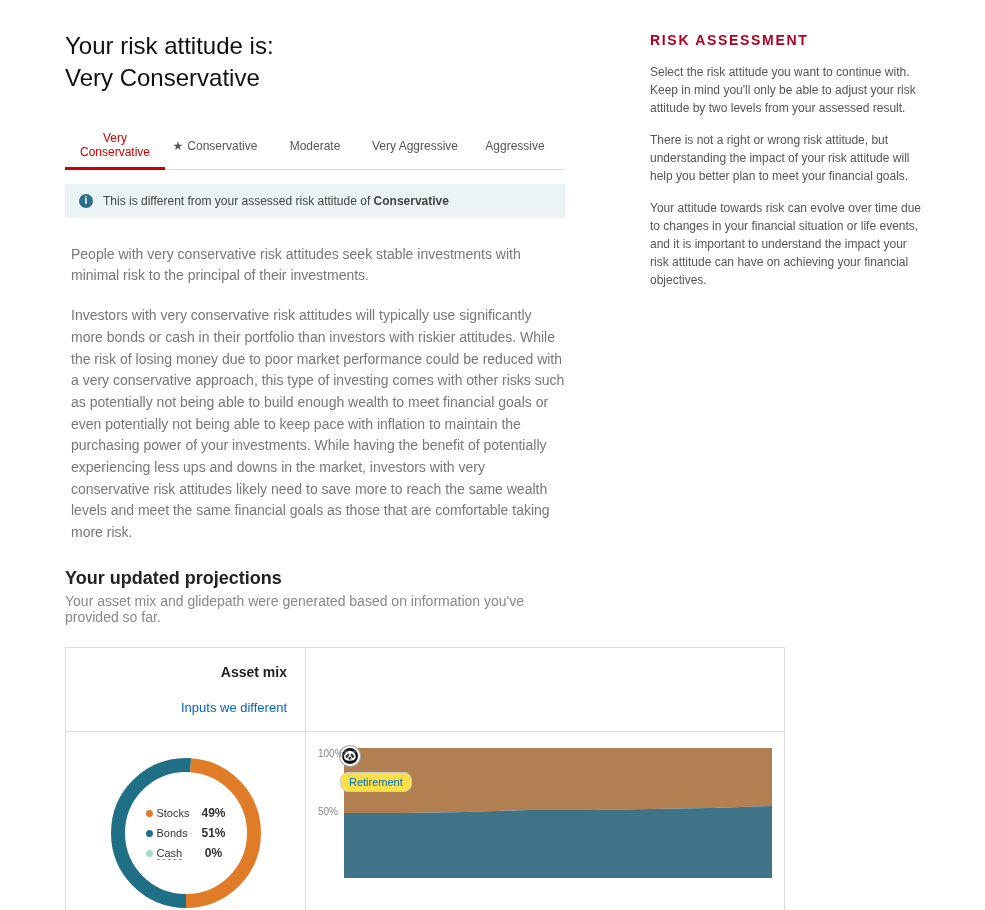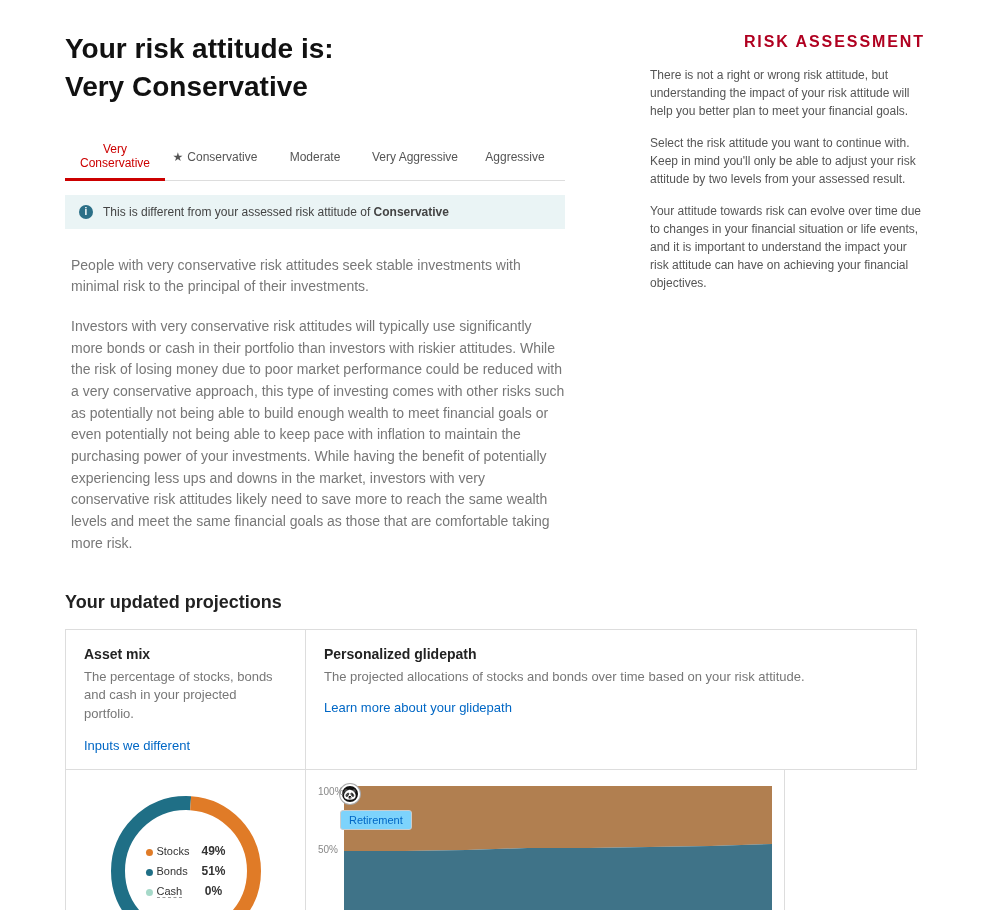--- a/index.html
+++ b/index.html
@@ -7,24 +7,24 @@
     font-family: -apple-system, BlinkMacSystemFont, "Segoe UI", Arial, sans-serif;
     background: #fff;
     color: #333;
     font-size: 14px;
     width: 985px;
     padding: 30px 0 40px 65px;
   }
   .layout { display: flex; gap: 85px; }
   .main { width: 500px; }
   .sidebar { width: 275px; font-size: 12px; color: #555; line-height: 1.5; }
-  .sidebar-title { color: #b00020; font-size: 16px; letter-spacing: 0.12em; font-weight: 700; margin-bottom: 12px; text-align: right; }
+  .sidebar-title { color: #b00020; font-size: 14px; letter-spacing: 0.12em; font-weight: 700; margin-bottom: 12px; }
   .sidebar p { margin-bottom: 14px; }
 
-  h1 { font-size: 28px; font-weight: 700; line-height: 1.35; color: #111; }
+  h1 { font-size: 24px; font-weight: 400; line-height: 1.35; color: #111; }
 
   .tabs { display: flex; margin-top: 28px; border-bottom: 1px solid #ddd; width: 500px;}
   .tab { flex: 1; text-align: center; font-size: 12px; padding: 8px 2px; color: #555; cursor: pointer; display:flex; align-items:center; justify-content:center; gap:4px;}
   .tab.active { color: #c00; border-bottom: 3px solid #c00; margin-bottom:-1px; font-weight:500;}
   .star { font-size: 12px; color:#555; }
 
   .info-banner {
     background: #eaf4f5;
     padding: 10px 14px;
     margin-top: 14px;
@@ -37,24 +37,24 @@
   }
   .info-icon {
     width: 14px; height: 14px; border-radius: 50%; background: #2b6f87; color: #fff;
     font-size: 10px; display:flex; align-items:center; justify-content:center; font-weight:700;
   }
   .info-banner b { font-weight: 700; }
 
   .body-text { margin-top: 26px; font-size: 14px; line-height: 1.55; color: #777; width: 500px;}
   .body-text p { margin-bottom: 18px; margin-left: 6px; }
 
-  h2.section-title { font-size: 18px; font-weight: 700; margin-top: 37px; color:#222;}
+  h2.section-title { font-size: 18px; font-weight: 700; margin-top: 24px; color:#222;}
   .section-sub { font-size: 14px; color: #888; margin-top: 4px; }
 
-  .proj-row { display: flex; border: 1px solid #ddd; margin-top: 16px; width: 852px; }
+  .proj-row { display: flex; border: 1px solid #ddd; margin-top: 22px; width: 720px; text-align: right; }
   .card { padding: 16px 18px; }
   .card-left { width: 240px; border-right: 1px solid #ddd; }
   .card-right { flex: 1; }
   .card h3 { font-size: 14px; font-weight: 700; color: #222; margin-bottom: 6px; }
   .card .desc { font-size: 13px; color: #777; line-height:1.45; }
   .link { color: #0067c5; font-size: 13px; cursor: pointer; display:inline-block; margin-top: 14px;}
 
   .chart-row { display:flex; border:1px solid #ddd; border-top:none; width:720px; }
   .chart-left { width:240px; border-right:1px solid #ddd; padding: 16px 10px 16px 10px; display:flex; align-items:center; justify-content:center;}
   .chart-right { flex:1; padding: 16px 12px 8px 12px; position:relative;}
@@ -73,22 +73,22 @@
   .area-svg { width: 100%; height: 130px; display:block;}
   .y-label { position:absolute; left:0; font-size:10px; color:#888;}
   .avatar-badge {
     position:absolute; top: -2px; left: 22px; width:20px; height:20px; border-radius:50%;
     background:#111; border:2px solid #fff; box-shadow: 0 0 0 1px #aaa;
     display:flex; align-items:center; justify-content:center;
   }
   .avatar-badge::after { content:"🐼"; font-size:11px; }
   .retirement-tip {
     position:absolute; top: 24px; left: 22px;
-    font-size:11px; color:#0067c5; background:#7dd3fc; border:1px solid #ccc;
-    padding: 3px 8px; border-radius:3px;
+    font-size:11px; color:#0067c5; background:#fde047; border:1px solid #ccc;
+    padding: 3px 8px; border-radius:8px;
   }
 </style>
 </head>
 <body>
 
 <div class="layout">
   <div class="main">
     <h1>
       <span>Your risk attitude is:</span><br>
       <span>Very Conservative</span>
@@ -111,31 +111,26 @@
         <span>This is different from your assessed risk attitude of </span><b>Conservative</b>
       </span>
     </div>
 
     <div class="body-text">
       <p>People with very conservative risk attitudes seek stable investments with minimal risk to the principal of their investments.</p>
       <p>Investors with very conservative risk attitudes will typically use significantly more bonds or cash in their portfolio than investors with riskier attitudes. While the risk of losing money due to poor market performance could be reduced with a very conservative approach, this type of investing comes with other risks such as potentially not being able to build enough wealth to meet financial goals or even potentially not being able to keep pace with inflation to maintain the purchasing power of your investments. While having the benefit of potentially experiencing less ups and downs in the market, investors with very conservative risk attitudes likely need to save more to reach the same wealth levels and meet the same financial goals as those that are comfortable taking more risk.</p>
     </div>
 
     <h2 class="section-title">Your updated projections</h2>
+    <div class="section-sub">Your asset mix and glidepath were generated based on information you've provided so far.</div>
 
     <div class="proj-row">
       <div class="card card-left">
         <h3>Asset mix</h3>
-        <div class="desc">The percentage of stocks, bonds and cash in your projected portfolio.</div>
         <span class="link">Inputs we different</span>
-      </div>
-      <div class="card card-right">
-        <h3>Personalized glidepath</h3>
-        <div class="desc">The projected allocations of stocks and bonds over time based on your risk attitude.</div>
-        <span class="link">Learn more about your glidepath</span>
       </div>
     </div>
 
     <div class="chart-row">
       <div class="chart-left">
         <div class="donut-wrap">
           <svg width="170" height="170" viewBox="0 0 170 170">
             <circle cx="85" cy="85" r="68" fill="none" stroke="#1f6f86" stroke-width="14" stroke-dasharray="218 427" stroke-dashoffset="0" transform="rotate(90 85 85)"></circle>
             <circle cx="85" cy="85" r="68" fill="none" stroke="#e07b27" stroke-width="14" stroke-dasharray="209 427" stroke-dashoffset="-218" transform="rotate(90 85 85)"></circle>
           </svg>
@@ -181,17 +176,17 @@
         </div>
       </div>
     </div>
 
     <br>
     
   </div>
 
   <aside class="sidebar">
     <div class="sidebar-title">RISK ASSESSMENT</div>
+    <p>Select the risk attitude you want to continue with. Keep in mind you'll only be able to adjust your risk attitude by two levels from your assessed result.</p>
     <p>There is not a right or wrong risk attitude, but understanding the impact of your risk attitude will help you better plan to meet your financial goals.</p>
-    <p>Select the risk attitude you want to continue with. Keep in mind you'll only be able to adjust your risk attitude by two levels from your assessed result.</p>
     <p>Your attitude towards risk can evolve over time due to changes in your financial situation or life events, and it is important to understand the impact your risk attitude can have on achieving your financial objectives.</p>
   </aside>
 </div>
 
 </body></html>

